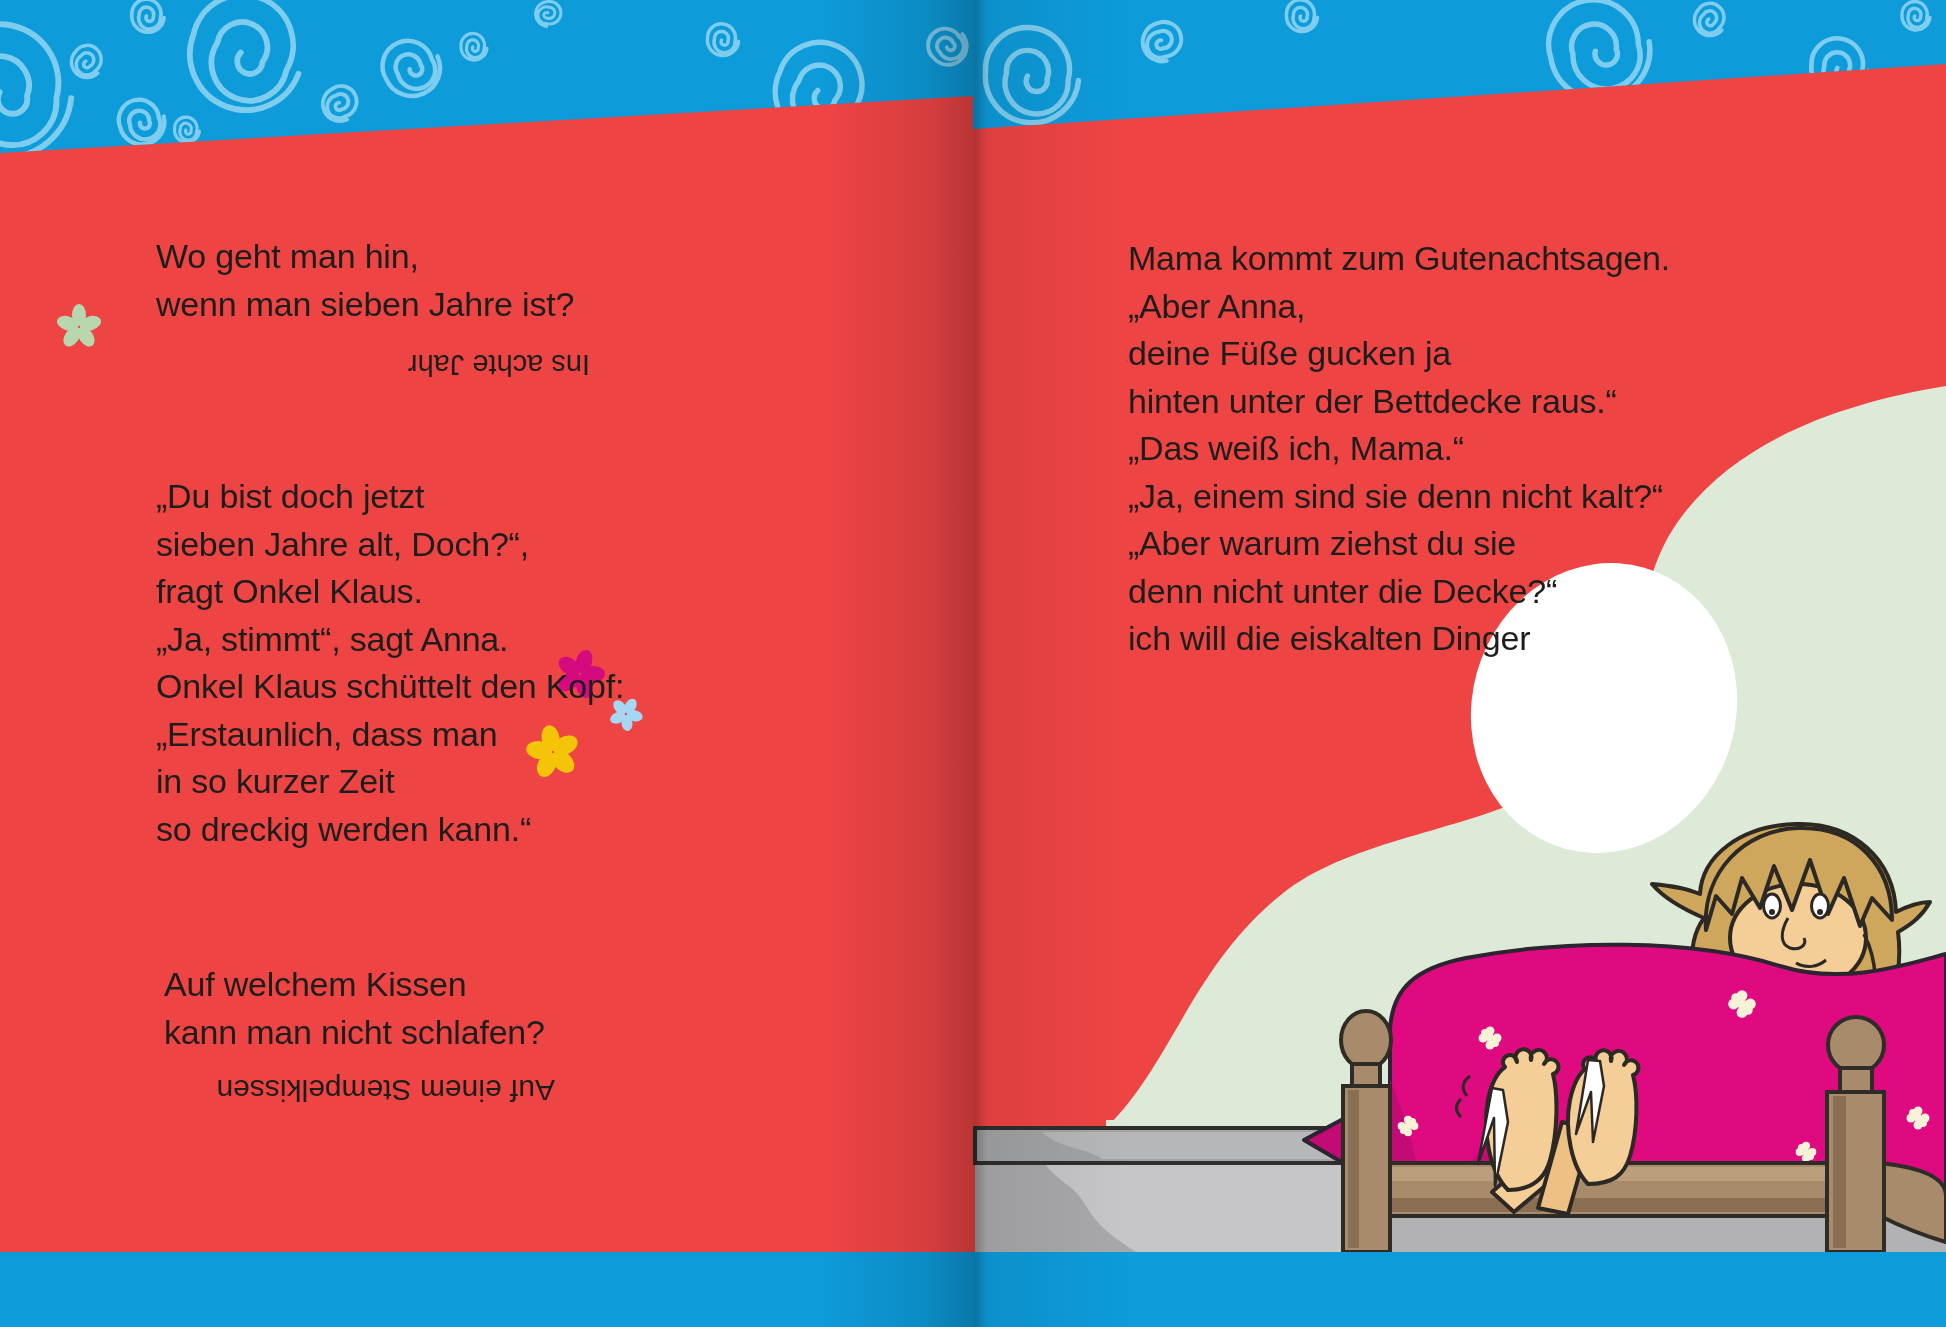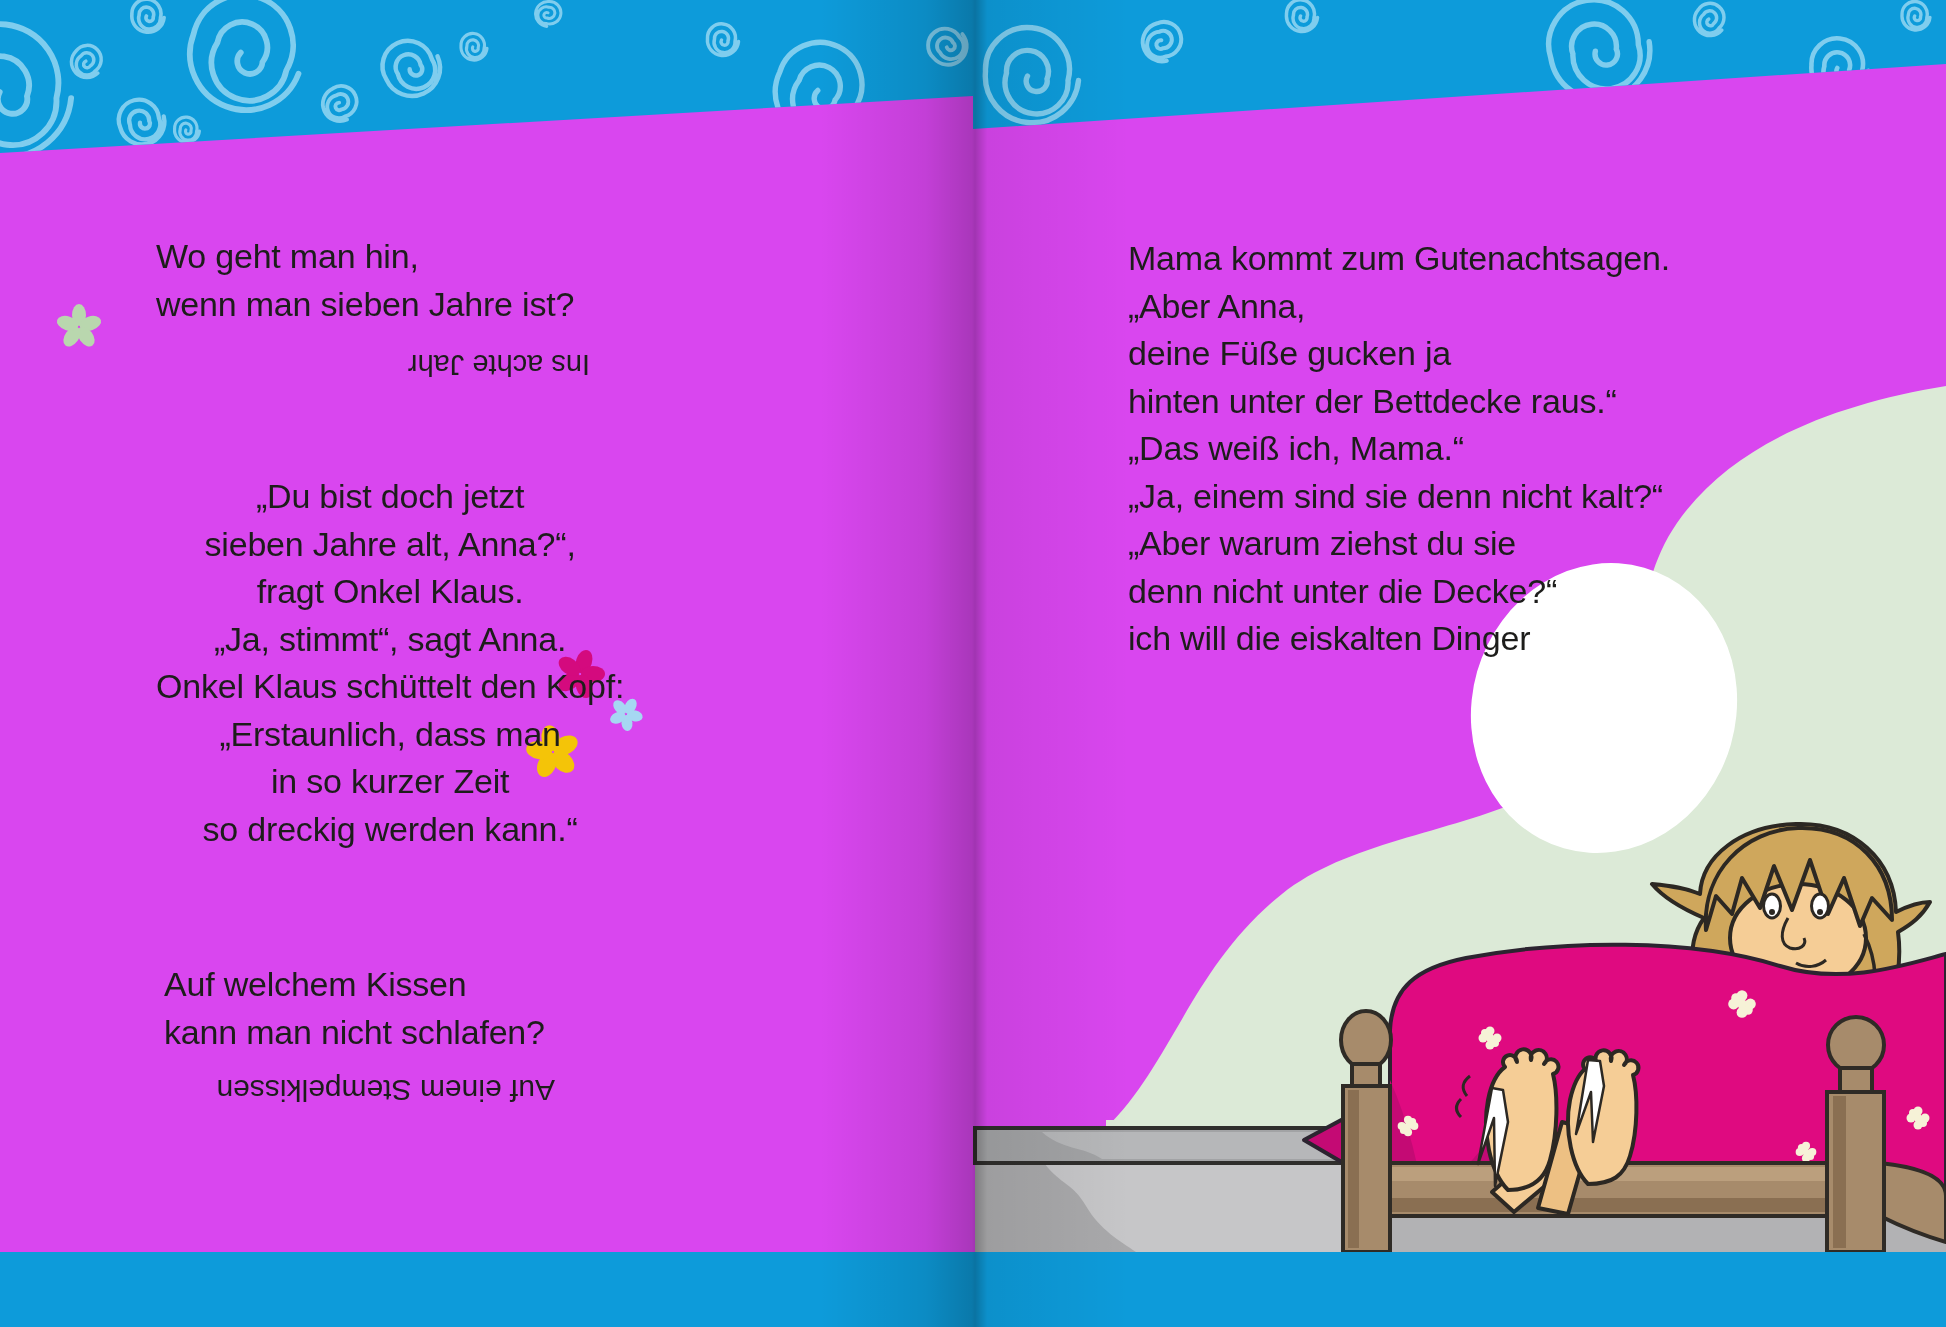--- a/index.html
+++ b/index.html
@@ -1,31 +1,31 @@
 <!DOCTYPE html>
 <html><head>
 <meta charset="utf-8">
 <style>
   html,body{margin:0;padding:0;background:#ffffff;}
-  .stage{position:relative;width:1946px;height:1327px;overflow:hidden;background:#d946ef;
+  .stage{position:relative;width:1946px;height:1327px;overflow:hidden;background:#ef4444;
          font-family:"Liberation Sans",sans-serif;color:#1d1d1b;text-decoration:underline;}
   .layer{position:absolute;left:0;top:0;}
   svg{display:block;}
   .topband{z-index:2;}
   .art{z-index:1;}
   .bottomband{position:absolute;left:0;top:1252px;width:1946px;height:75px;z-index:2;}
   .gutter{position:absolute;left:820px;top:0;width:310px;height:1327px;z-index:3;pointer-events:none;
     background:linear-gradient(to right,rgba(0,0,0,0) 0%,rgba(0,0,0,0.10) 34%,rgba(0,0,0,0.22) 49%,
                rgba(0,0,0,0.26) 50%,rgba(0,0,0,0.07) 54%,rgba(0,0,0,0) 100%);}
   .tb{position:absolute;z-index:4;font-size:34px;line-height:47.5px;letter-spacing:-0.2px;white-space:nowrap;}
   .flipped{position:absolute;z-index:4;transform:rotate(180deg);text-align:center;white-space:nowrap;}
   .f1{left:420px;top:348px;width:170px;font-size:29px;line-height:34px;}
   .f2{left:260px;top:1072px;width:295px;font-size:30px;line-height:36px;}
   .b1{left:156px;top:233px;}
-  .b2{left:156px;top:473px;text-align:center;}
+  .b2{left:156px;top:473px;}
   .b3{left:164px;top:961px;}
   .rb{left:1128px;top:235px;}
 </style>
 </head>
 <body>
 
 <div class="stage">
 
   <svg class="layer art" width="1946" height="1327" viewBox="0 0 1946 1327">
 
@@ -243,21 +243,21 @@
 
   <div class="tb b1">
       <div>Wo geht man hin,</div>
       <div>wenn man sieben Jahre ist?</div>
     </div>
 
   <div class="flipped f1">Ins achte Jahr</div>
 
   <div class="tb b2">
       <div>„Du bist doch jetzt</div>
-      <div>sieben Jahre alt, Anna?“,</div>
+      <div>sieben Jahre alt, Doch?“,</div>
       <div>fragt Onkel Klaus.</div>
       <div>„Ja, stimmt“, sagt Anna.</div>
       <div>Onkel Klaus schüttelt den Kopf:</div>
       <div>„Erstaunlich, dass man</div>
       <div>in so kurzer Zeit</div>
       <div>so dreckig werden kann.“</div>
     </div>
 
   <div class="tb b3">
       <div>Auf welchem Kissen</div>

